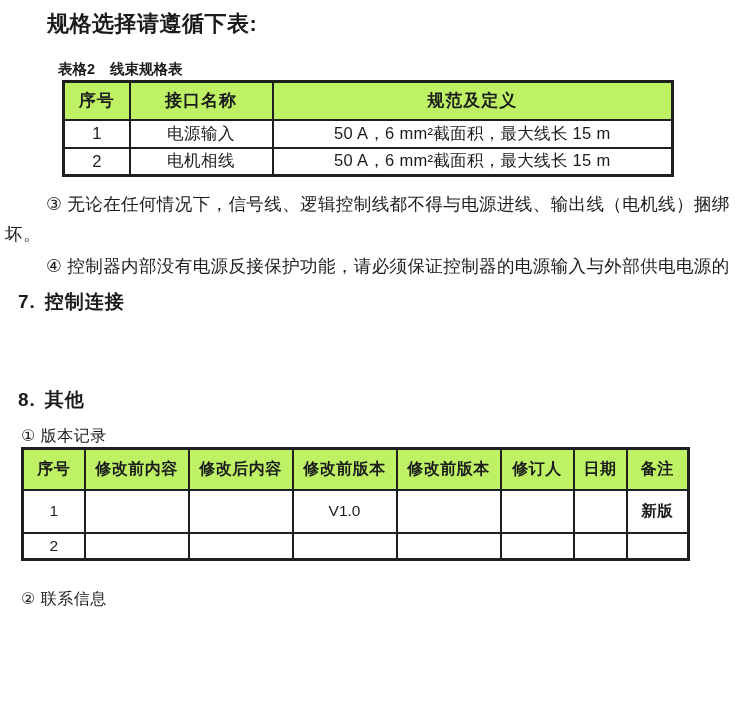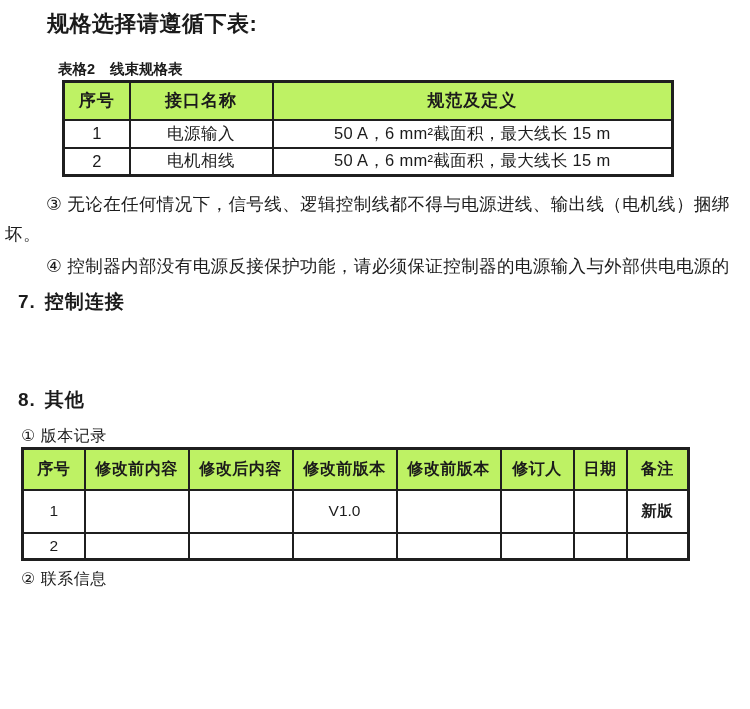--- a/index.html
+++ b/index.html
@@ -77,21 +77,21 @@
   }
 
   .t2 { margin: 2px 0 0 21px; width: 667px; border: 3px solid #1f1f1f; }
   .t2 tr.hdr  { height: 41px; }
   .t2 tr.row1 { height: 43px; }
   .t2 tr.row2 { height: 27px; }
   .t2 th { font-size: 16px; letter-spacing: 0.5px; }
   .t2 td { font-size: 15.5px; font-weight: 400; }
   .t2 td.remark { font-weight: bold; letter-spacing: 0.5px; margin-left: 11px; }
 
-  .sub-label.bottom { margin-top: 8px; }
+  .sub-label.bottom { margin-top: 28px; }
 </style>
 </head>
 <body>
 
 <div class="intro">规格选择请遵循下表:</div>
 
 <div class="tbl-caption">
   <span class="cap-label">表格2</span>
   <span class="cap-title">线束规格表</span>
 </div>

